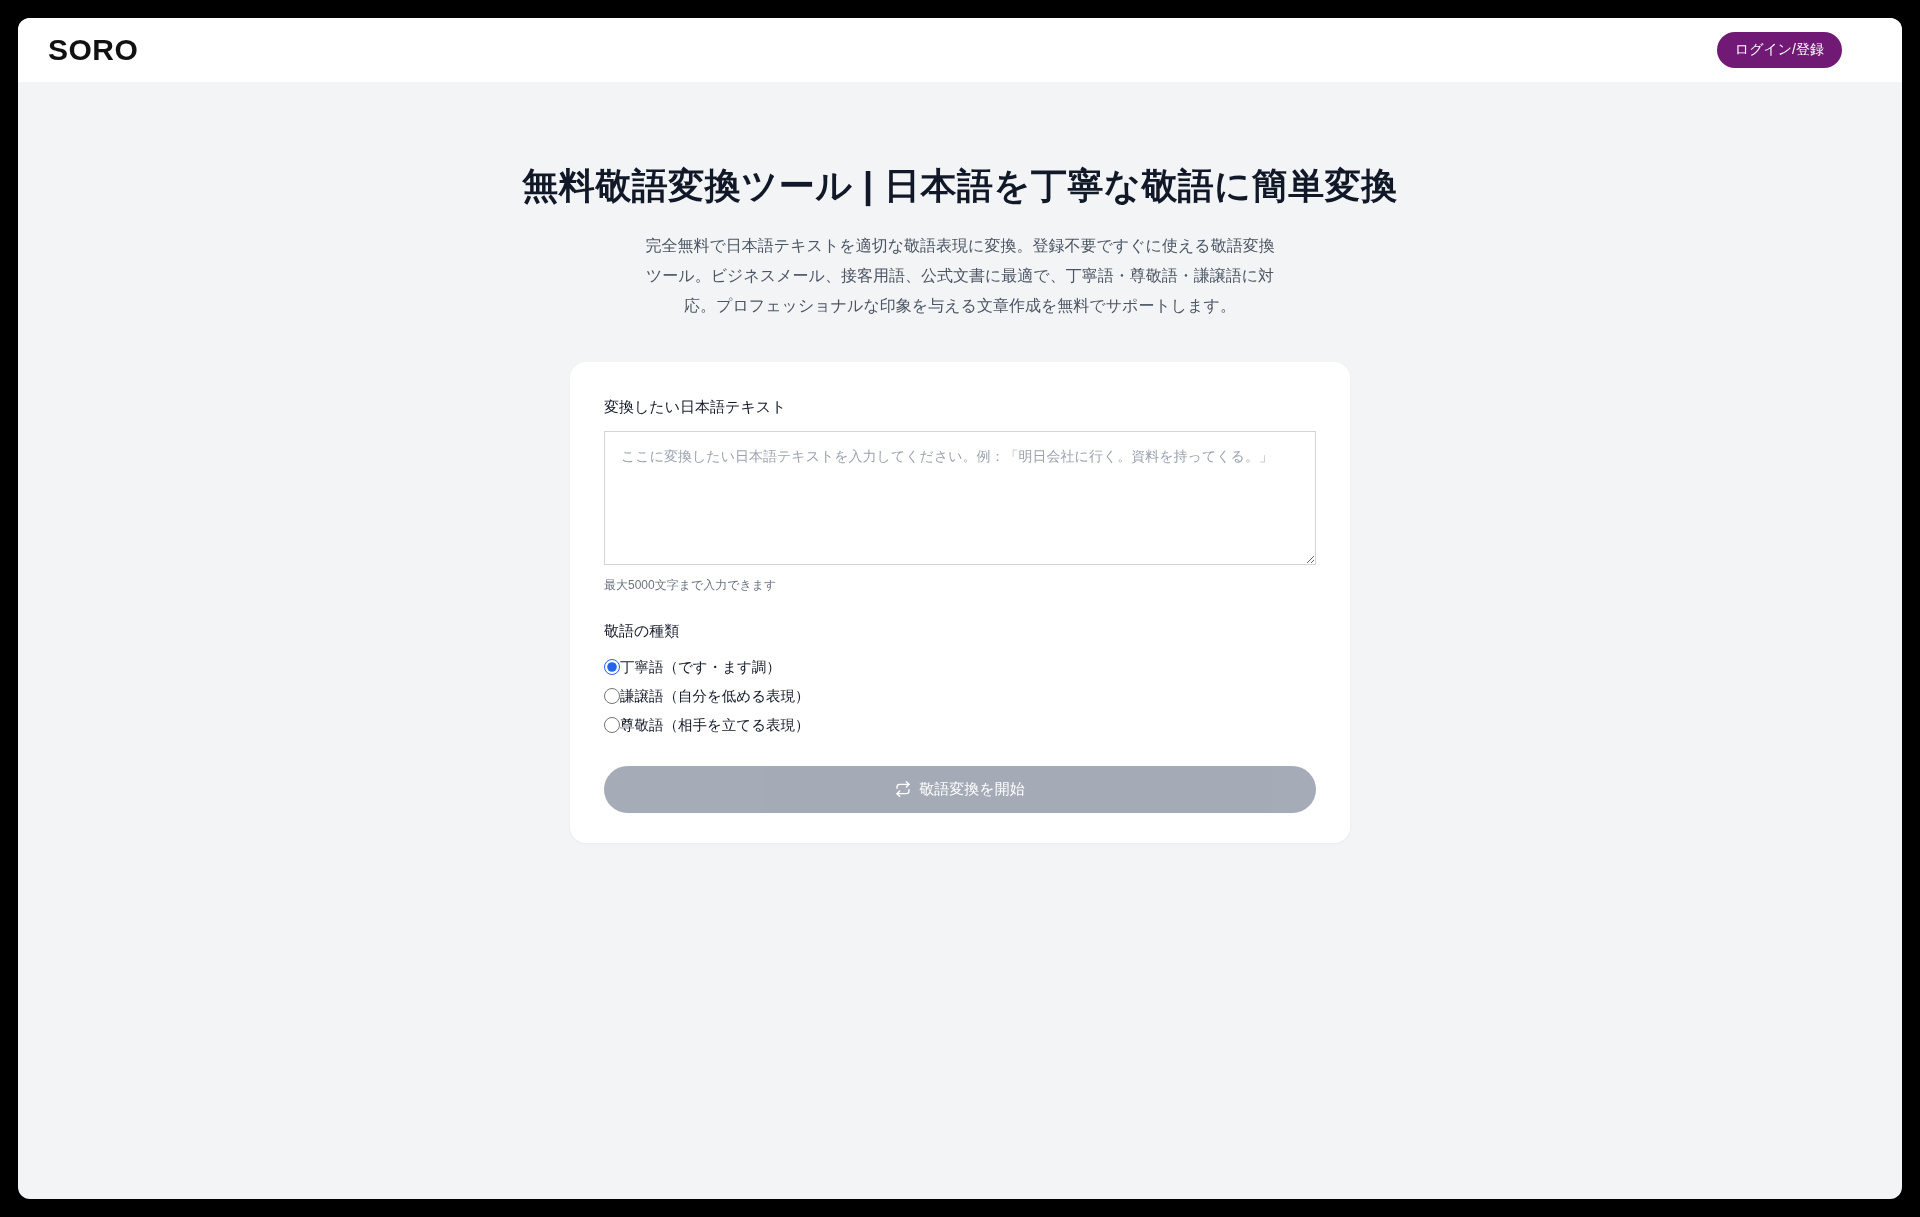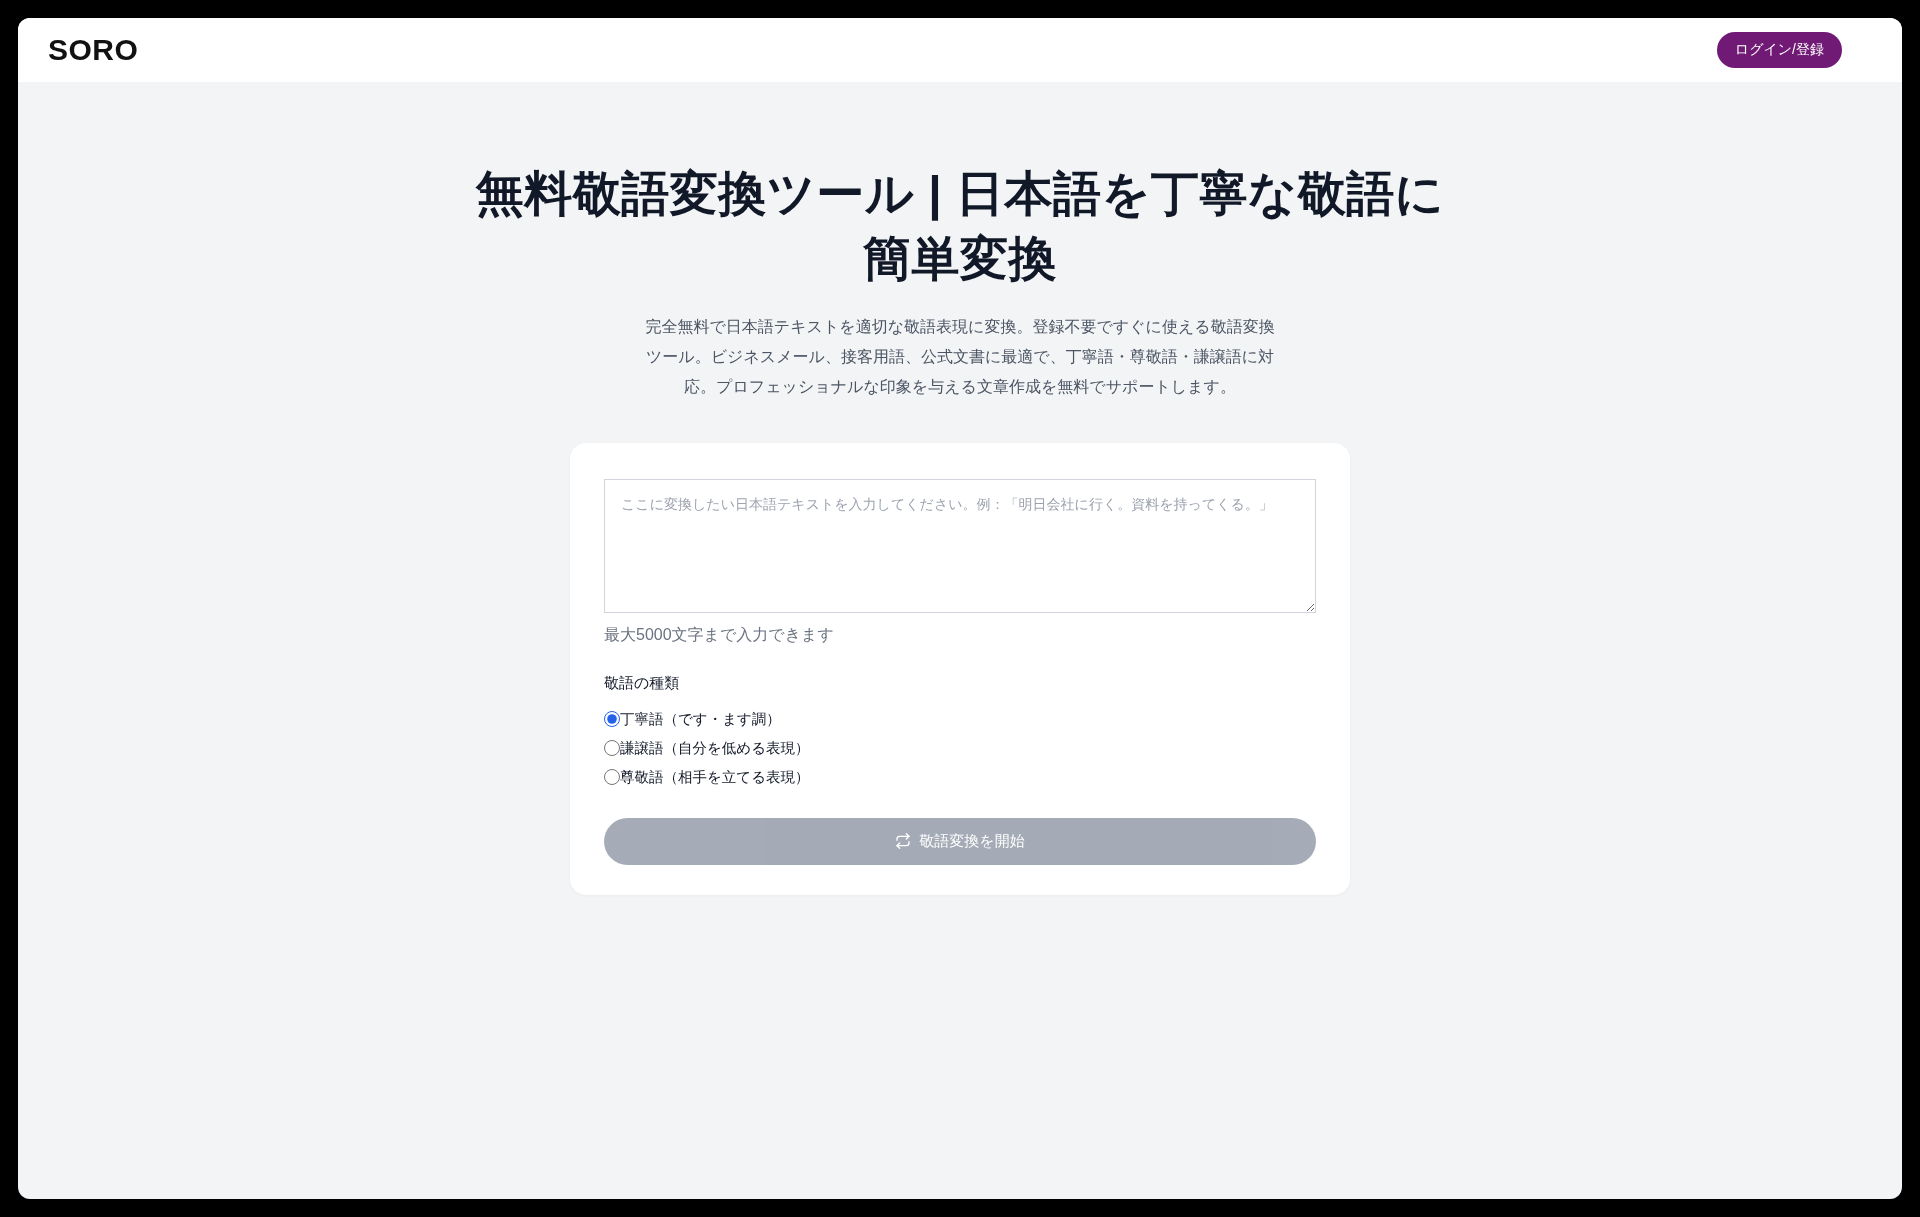--- a/index.html
+++ b/index.html
@@ -40,21 +40,21 @@
     }
     .content {
       padding: 80px 20px 40px;
     }
     .hero {
       max-width: 980px;
       margin: 0 auto 40px;
       text-align: center;
     }
     .hero-title {
-      font-size: 48px;
+      font-size: 36px;
       font-weight: 700;
       color: #111827;
       line-height: 1.35;
       margin-bottom: 20px;
       letter-spacing: 0.5px;
     }
     .hero-desc {
       font-size: 16px;
       color: #4b5563;
       line-height: 1.9;
@@ -83,21 +83,21 @@
       padding: 14px 16px;
       font-size: 14px;
       color: #111;
       resize: vertical;
       min-height: 134px;
       font-family: inherit;
       line-height: 1.5;
     }
     .textarea::placeholder { color: #9ca3af; }
     .hint {
-      font-size: 16px;
+      font-size: 12px;
       color: #6b7280;
       margin-top: 8px;
     }
     .radio-group {
       margin-top: 28px;
     }
     .radio-group-label {
       font-size: 15px;
       color: #111827;
       font-weight: 500;
@@ -154,20 +154,21 @@
 
   <main class="content">
 
     <section class="hero">
       <h1 class="hero-title">無料敬語変換ツール | 日本語を丁寧な敬語に簡単変換</h1>
       <p class="hero-desc">完全無料で日本語テキストを適切な敬語表現に変換。登録不要ですぐに使える敬語変換ツール。ビジネスメール、接客用語、公式文書に最適で、丁寧語・尊敬語・謙譲語に対応。プロフェッショナルな印象を与える文章作成を無料でサポートします。</p>
     </section>
 
     <section class="card">
 
+      <label class="form-label">変換したい日本語テキスト</label>
       <textarea class="textarea" placeholder="ここに変換したい日本語テキストを入力してください。例：「明日会社に行く。資料を持ってくる。」" style=""></textarea>
       <div class="hint">最大5000文字まで入力できます</div>
 
       <div class="radio-group">
         <span class="radio-group-label">敬語の種類</span>
 
         <label class="radio-row">
           <input type="radio" name="keigo" checked="" style="">
           <span class="radio-text">丁寧語（です・ます調）</span>
         </label>

